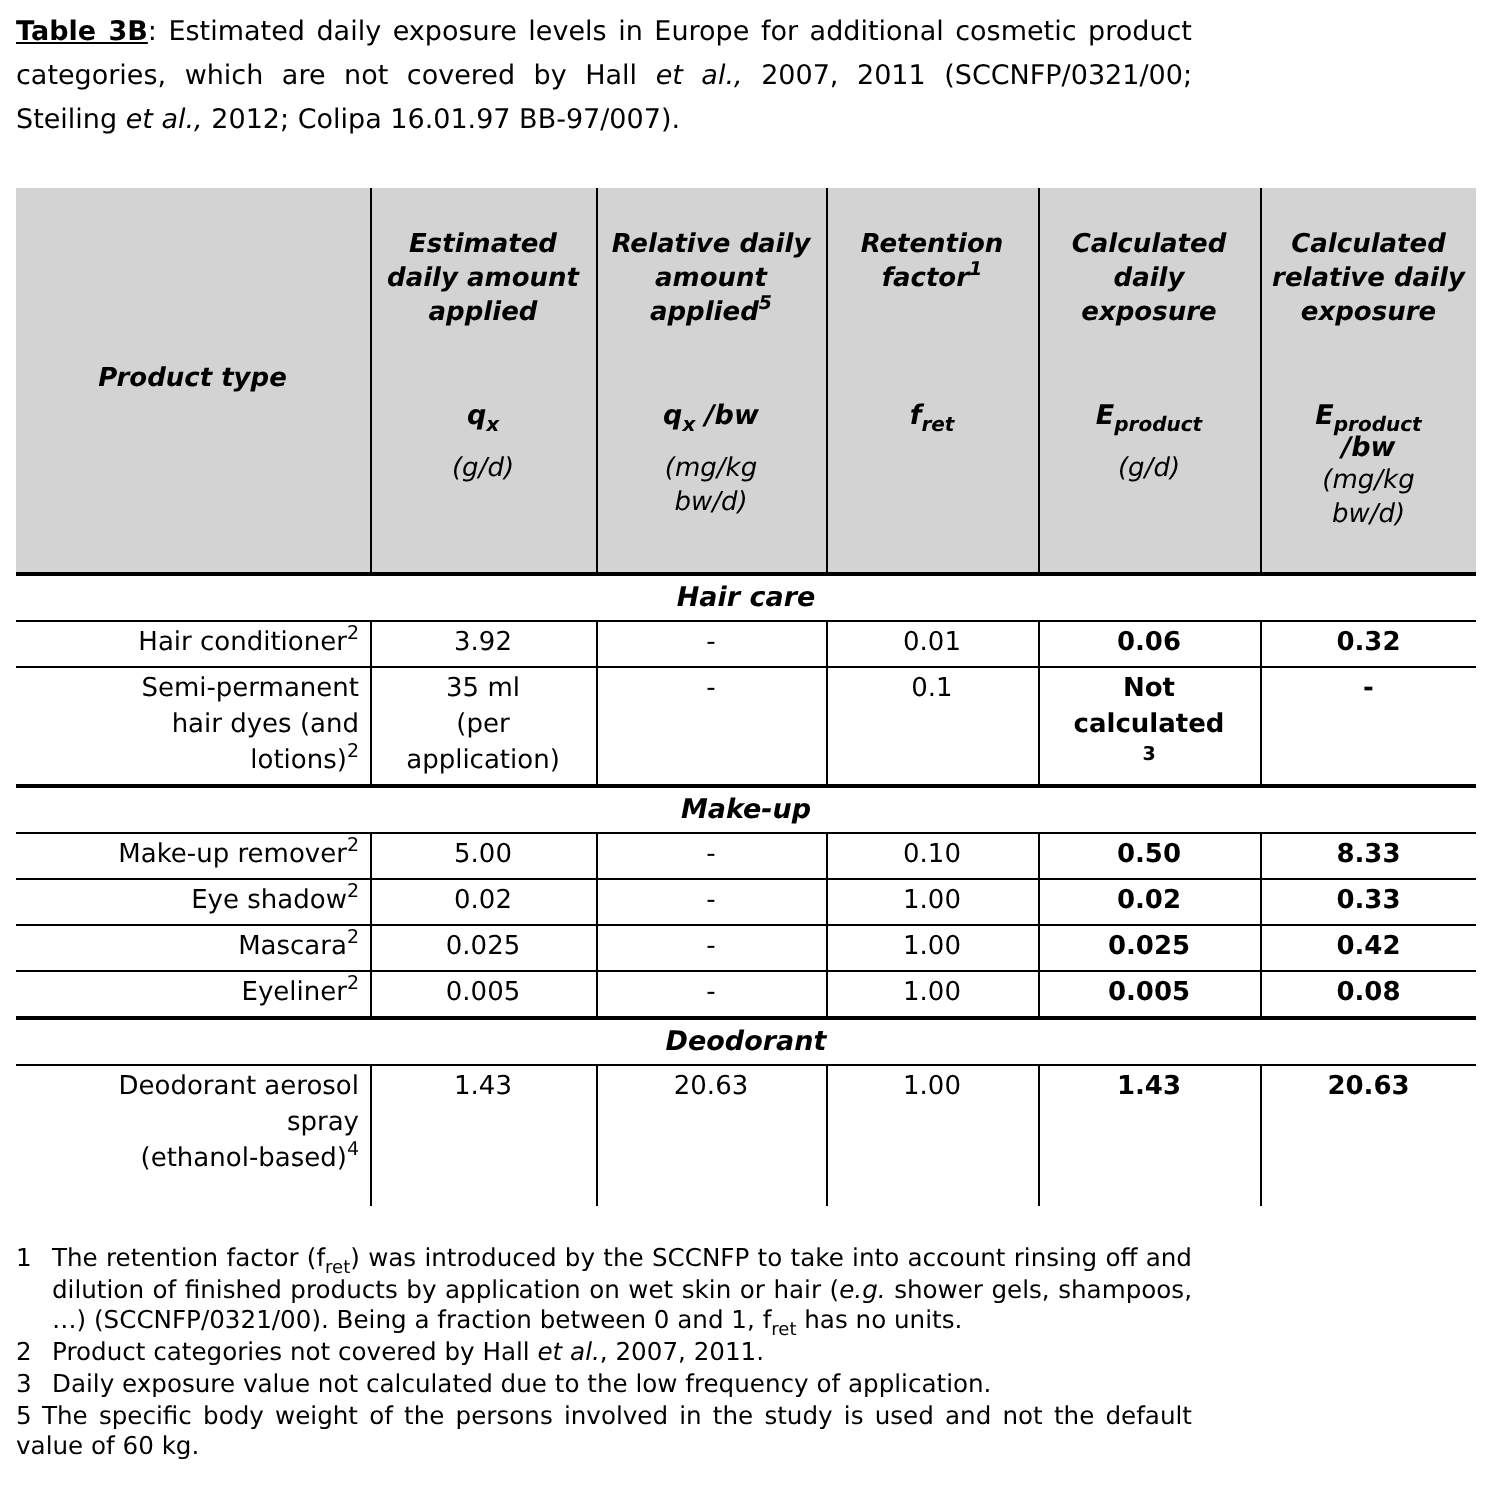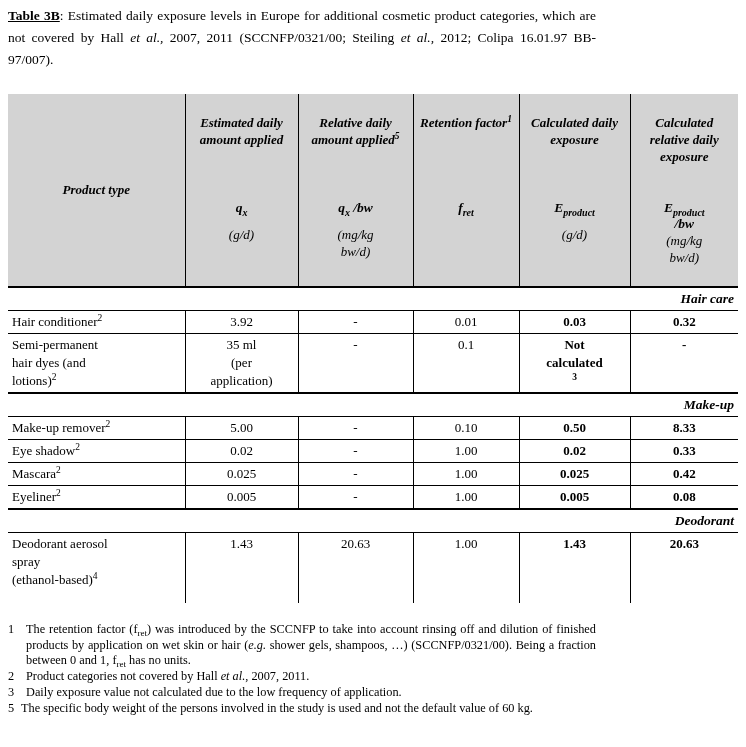--- a/index.html
+++ b/index.html
@@ -7,21 +7,21 @@
     --bd:#000000;
     --txt:#000000;
   }
   *{box-sizing:border-box;}
   html,body{margin:0;padding:0;}
   body{
     width:746px;height:747px;overflow:hidden;
     background:#ffffff;color:var(--txt);
     font-family:"DejaVu Sans","Liberation Sans",sans-serif;
   }
-  .page{padding:5px 8px 0 8px;width:604px;font-family:Liberation Serif, serif;}
+  .page{padding:5px 8px 0 8px;width:604px;}
 
   
   .caption{
     font-size:13.5px;line-height:22px;text-align:justify;
     margin:0 0 23px 0;
   }
   .caption .seg-label{font-weight:bold;text-decoration:underline;}
 
   
   table.exposure{
@@ -43,26 +43,26 @@
   .ht{height:86px;line-height:17px;}
   .hs{min-height:26px;font-size:13.5px;white-space:pre-line;line-height:16px;}
   .hs sub{font-size:10px;font-style:italic;}
   .hu{min-height:34px;font-style:italic;font-weight:normal;white-space:pre-line;line-height:17px;}
   sup{font-size:9.5px;line-height:0;}
   sub{line-height:0;}
 
   tbody td{vertical-align:top;padding:2px 5px;white-space:pre-line;}
   tr.product-row td{border-top:1px solid var(--bd);text-align:center;}
   tr.product-row td + td{border-left:1px solid var(--bd);}
-  tr.product-row td.col-product{text-align:left;padding-left:4px;}
+  tr.product-row td.col-product{text-align:right;padding-left:4px;}
   tr.product-row td.col-5, tr.product-row td.col-6{font-weight:bold;}
   tr.section-row td{
     border-top:2px solid var(--bd);border-bottom:1px solid var(--bd);
     font-weight:bold;font-style:italic;font-size:13.5px;
-    text-align:right;padding:2px 4px;margin-top:12px;
+    text-align:center;padding:2px 4px;margin-top:12px;
   }
   tbody tr.product-row:last-child td{height:66px;padding-bottom:14px;}
   .cell-small{font-size:9.5px;font-weight:bold;line-height:11px;text-align:center;}
 
   
   .footnotes{margin-top:19px;font-size:12.3px;line-height:15.7px;}
   .fn{text-align:justify;padding-left:18px;text-indent:-18px;}
   .fn .fn-num{display:inline-block;width:18px;text-indent:0;}
   .fn.no-hang{padding-left:0;text-indent:0;}
   .fn.no-hang .fn-num{width:13px;}
@@ -122,21 +122,21 @@
     </thead>
     <tbody>
         <tr class="section-row">
           <td colspan="6">Hair care</td>
         </tr>
         <tr class="product-row">
           <td class="col-product"><span>Hair conditioner</span><sup>2</sup></td>
           <td class="col-2"><span>3.92</span></td>
           <td class="col-3"><span>-</span></td>
           <td class="col-4"><span>0.01</span></td>
-          <td class="col-5"><span>0.03</span></td>
+          <td class="col-5"><span>0.06</span></td>
           <td class="col-6"><span>0.32</span></td>
         </tr>
         <tr class="product-row">
           <td class="col-product"><span>Semi-permanent
 hair dyes (and
 lotions)</span><sup>2</sup></td>
           <td class="col-2"><span>35 ml
 (per
 application)</span></td>
           <td class="col-3"><span>-</span></td>

